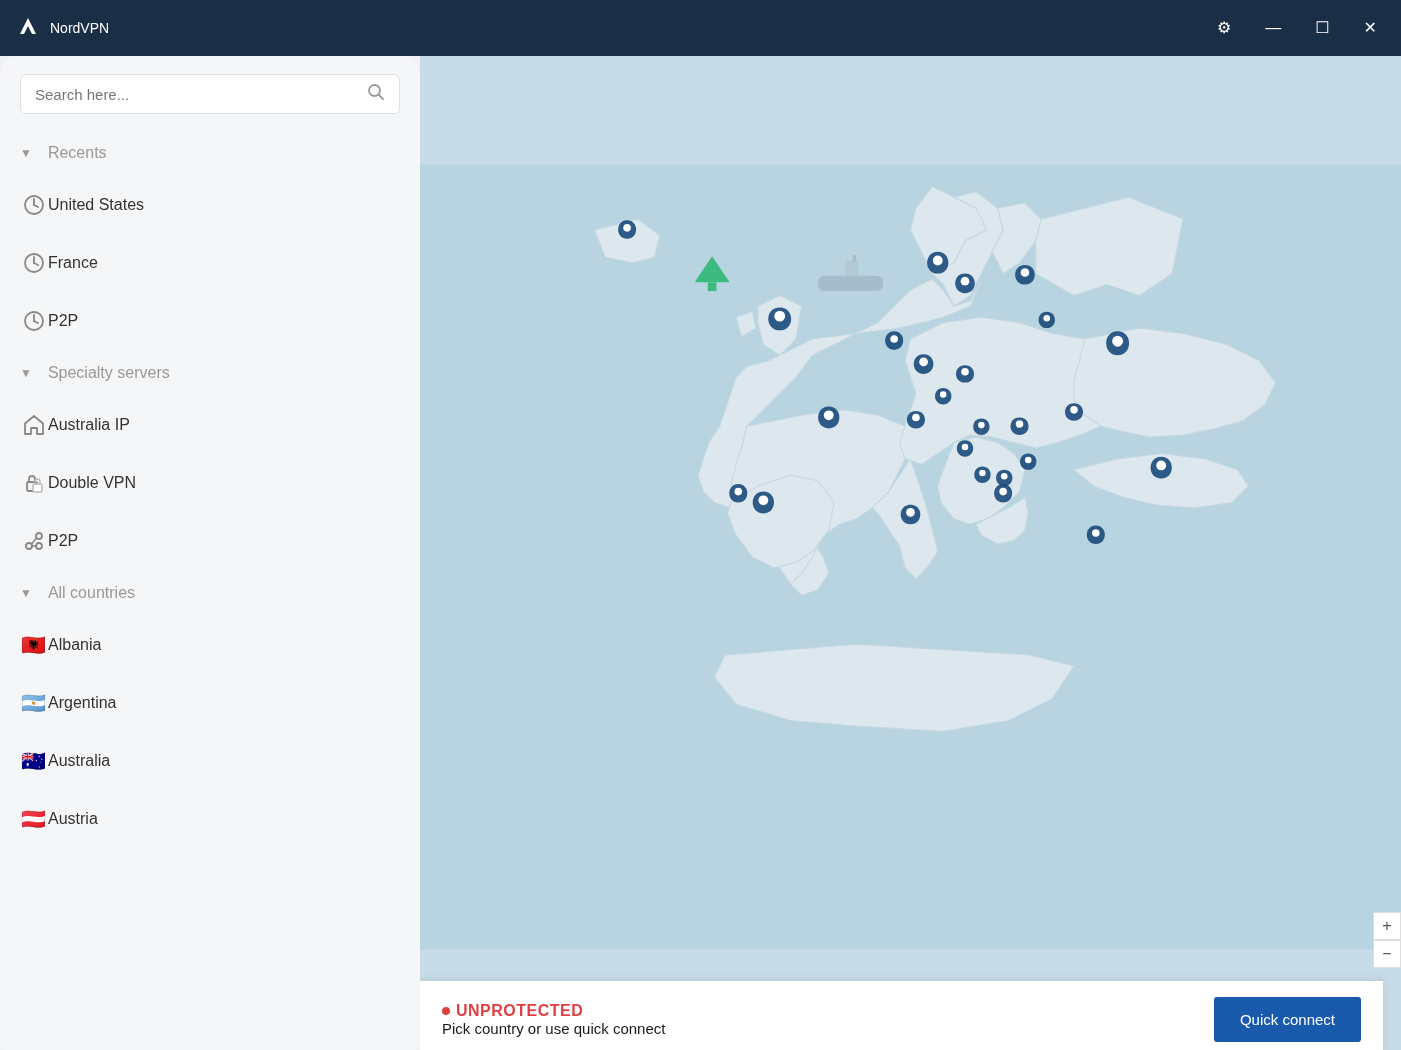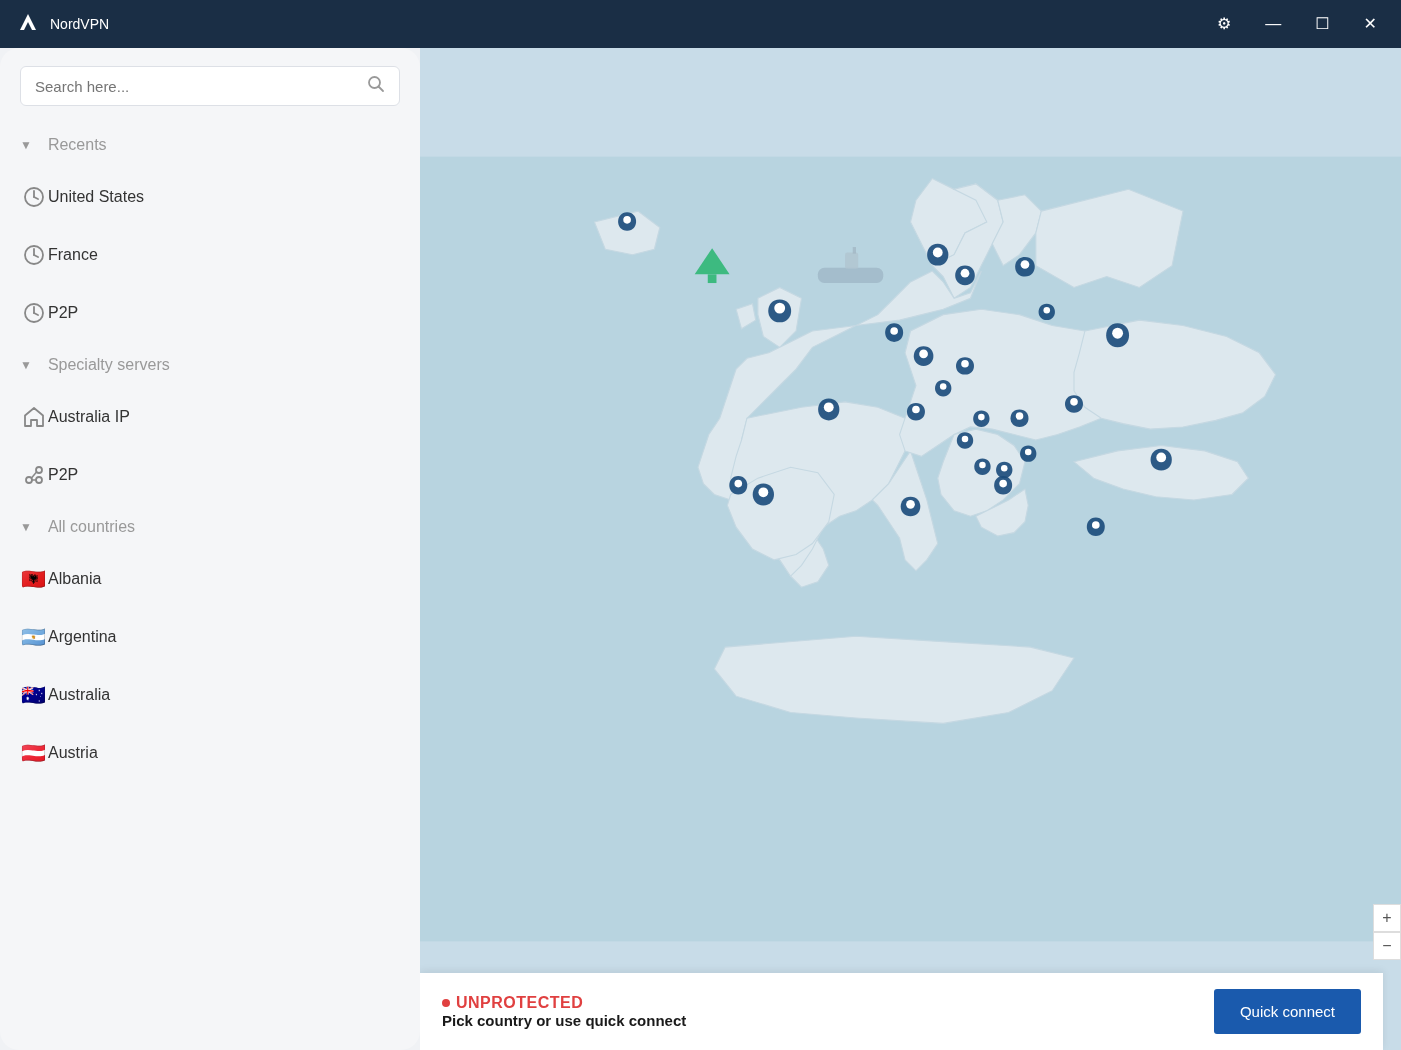--- a/index.html
+++ b/index.html
@@ -7,21 +7,21 @@
       width: 1401px;
       height: 1050px;
       overflow: hidden;
       font-family: 'Segoe UI', Arial, sans-serif;
       background: #f0f2f5;
     }
 
     
     .title-bar {
       background: #1a2e45;
-      height: 48px;
+      height: 56px;
       display: flex;
       align-items: center;
       justify-content: space-between;
       padding: 0 16px;
       color: white;
       flex-shrink: 0;
     }
     .title-bar-left {
       display: flex;
       align-items: center;
@@ -190,21 +190,21 @@
     }
     .status-dot {
       width: 8px;
       height: 8px;
       border-radius: 50%;
       background: #e04040;
       display: inline-block;
     }
     .status-subtitle {
       font-size: 15px;
-      font-weight: 700;
+      font-weight: 400;
       color: #1a1a1a;
       margin-top: 0;
     }
     .quick-connect-btn {
       background: #1a5aad;
       color: white;
       border: none;
       border-radius: 3px;
       padding: 14px 26px;
       font-size: 15px;
@@ -316,20 +316,31 @@
 
       <div class="sidebar-item">
         <span class="sidebar-item-icon">
           <svg width="24" height="24" viewBox="0 0 24 24" fill="none">
             <path d="M3 10.5L12 3l9 7.5V21H15v-6H9v6H3V10.5z" stroke="#888" stroke-width="1.8" stroke-linejoin="round" fill="none"></path>
           </svg>
         </span>
         <span class="sidebar-item-label">Australia IP</span>
       </div>
 
+      <div class="sidebar-item">
+        <span class="sidebar-item-icon">
+          <svg width="24" height="24" viewBox="0 0 24 24" fill="none">
+            <rect x="5" y="11" width="10" height="9" rx="1.5" stroke="#888" stroke-width="1.8"></rect>
+            <path d="M7 11V8a3 3 0 016 0v3" stroke="#888" stroke-width="1.8" stroke-linecap="round"></path>
+            <rect x="11" y="13" width="9" height="8" rx="1.5" stroke="#bbb" stroke-width="1.5" fill="white"></rect>
+            <path d="M13 13v-2.5a2.5 2.5 0 015 0V13" stroke="#bbb" stroke-width="1.5" stroke-linecap="round"></path>
+          </svg>
+        </span>
+        <span class="sidebar-item-label">Double VPN</span>
+      </div>
 
       <div class="sidebar-item">
         <span class="sidebar-item-icon">
           <svg width="24" height="24" viewBox="0 0 24 24" fill="none">
             <circle cx="7" cy="17" r="3" stroke="#888" stroke-width="1.8"></circle>
             <circle cx="17" cy="7" r="3" stroke="#888" stroke-width="1.8"></circle>
             <circle cx="17" cy="17" r="3" stroke="#888" stroke-width="1.8"></circle>
             <line x1="9.5" y1="15" x2="14.5" y2="9" stroke="#888" stroke-width="1.5"></line>
             <line x1="10" y1="17" x2="14" y2="17" stroke="#888" stroke-width="1.5"></line>
           </svg>

